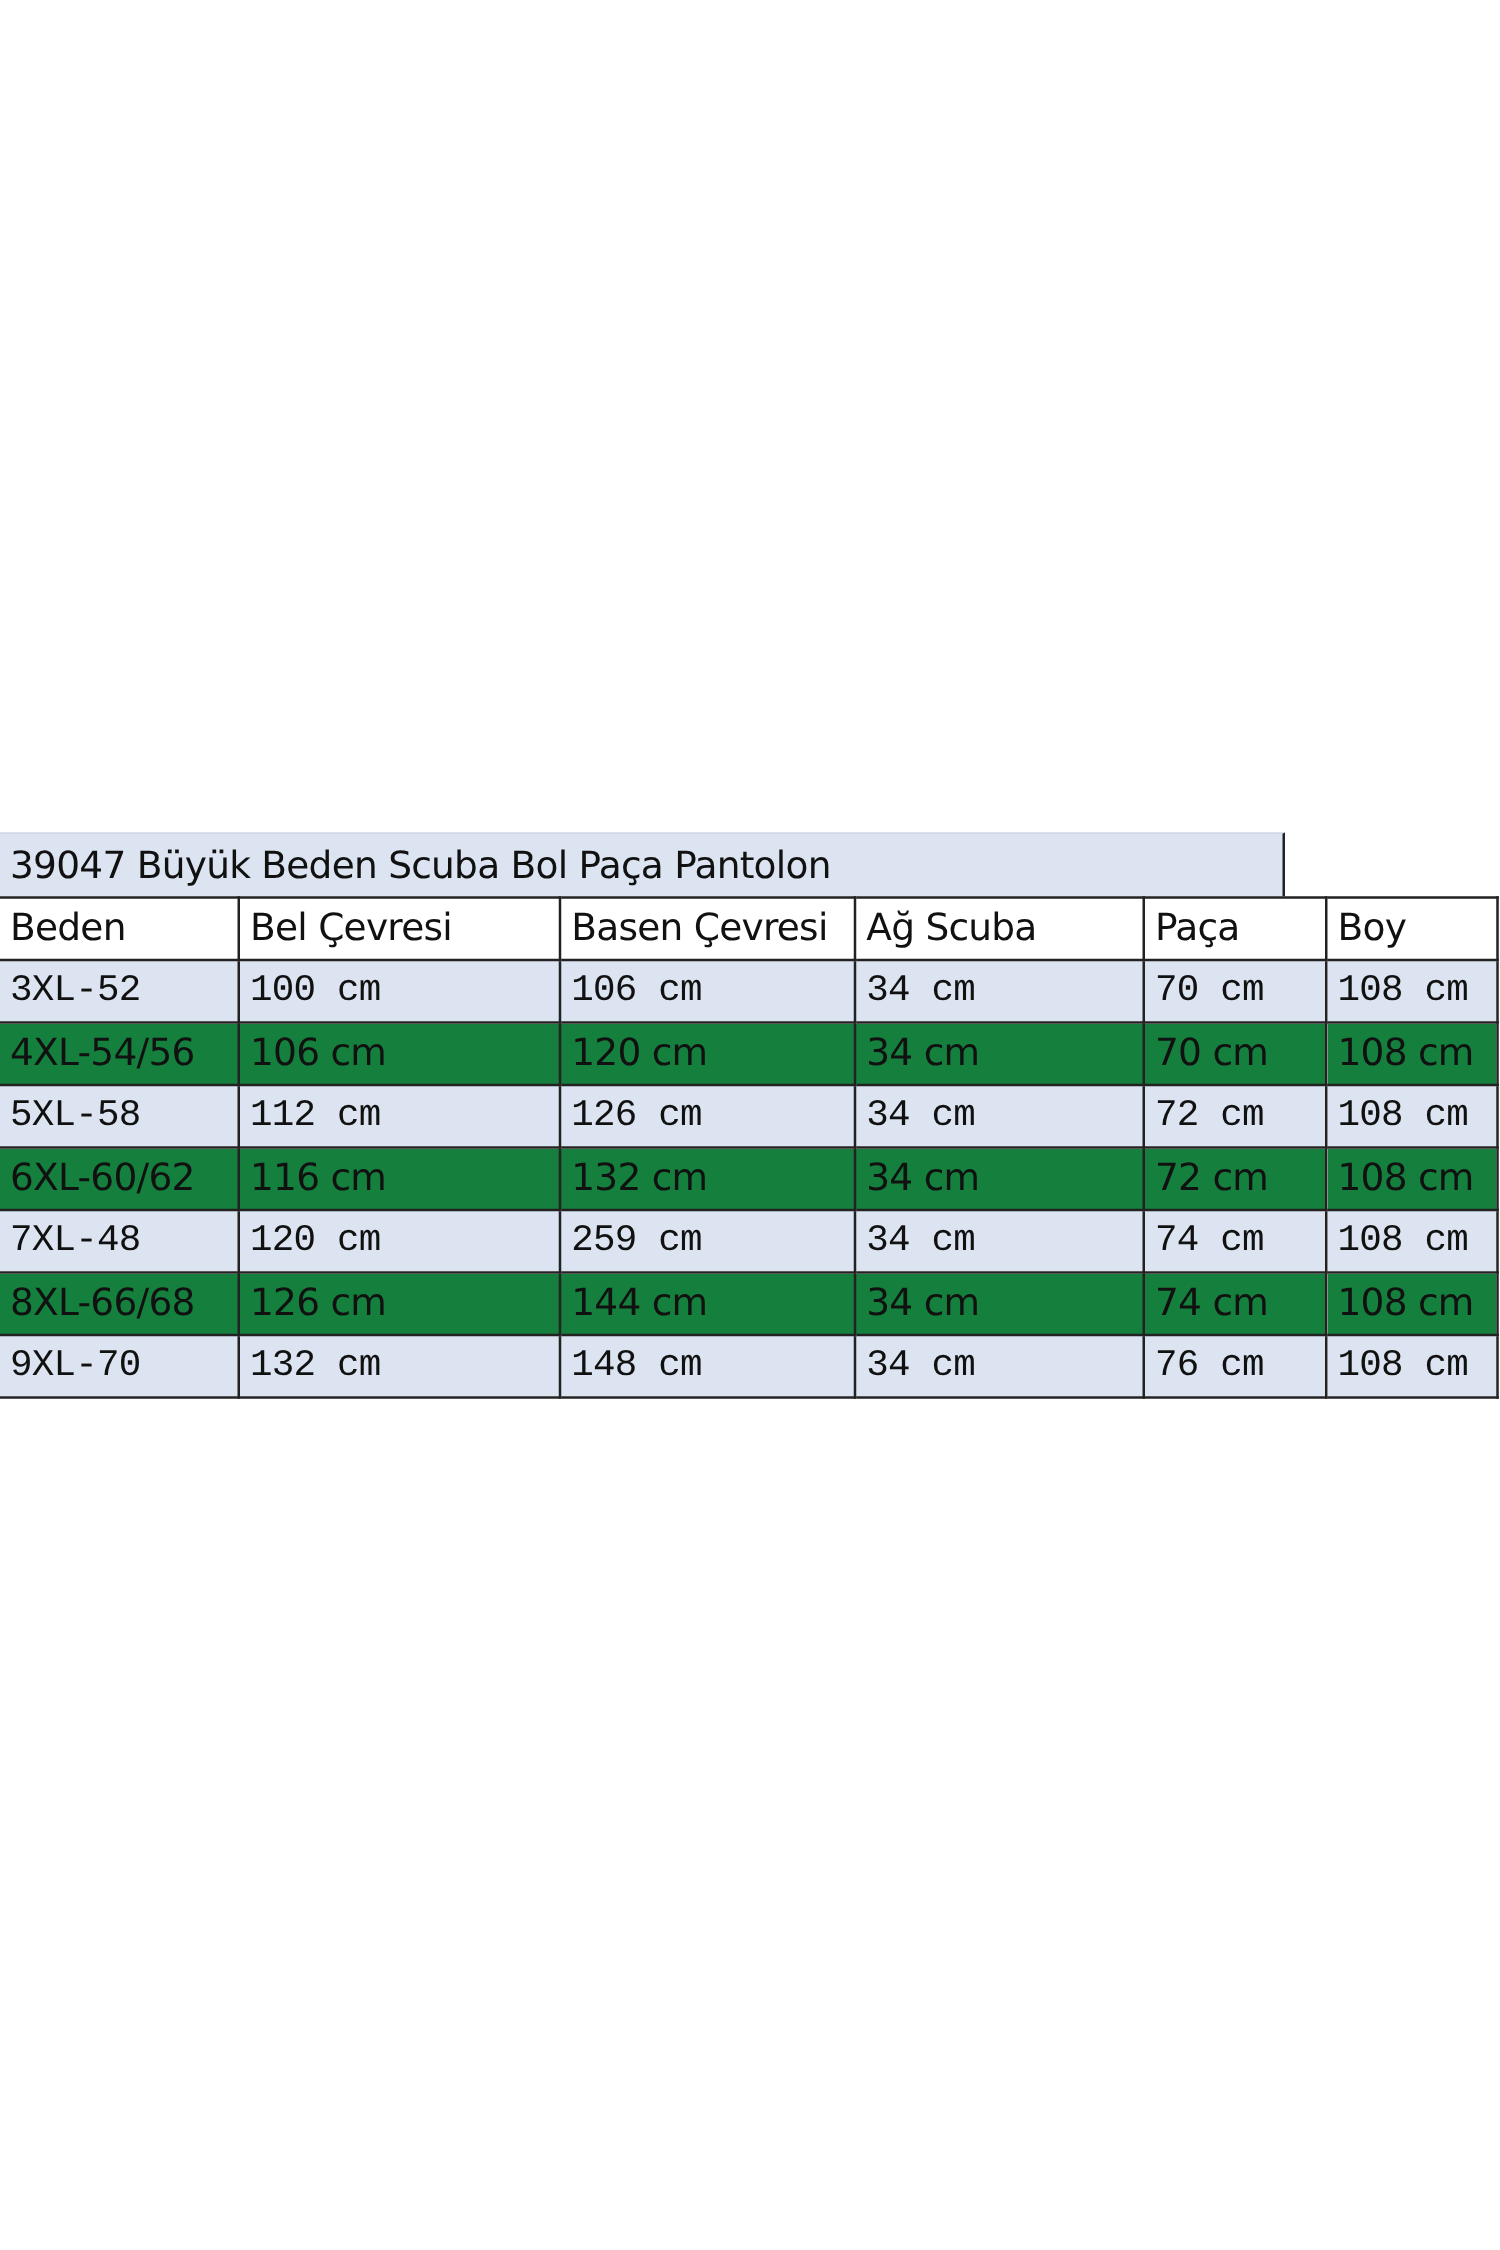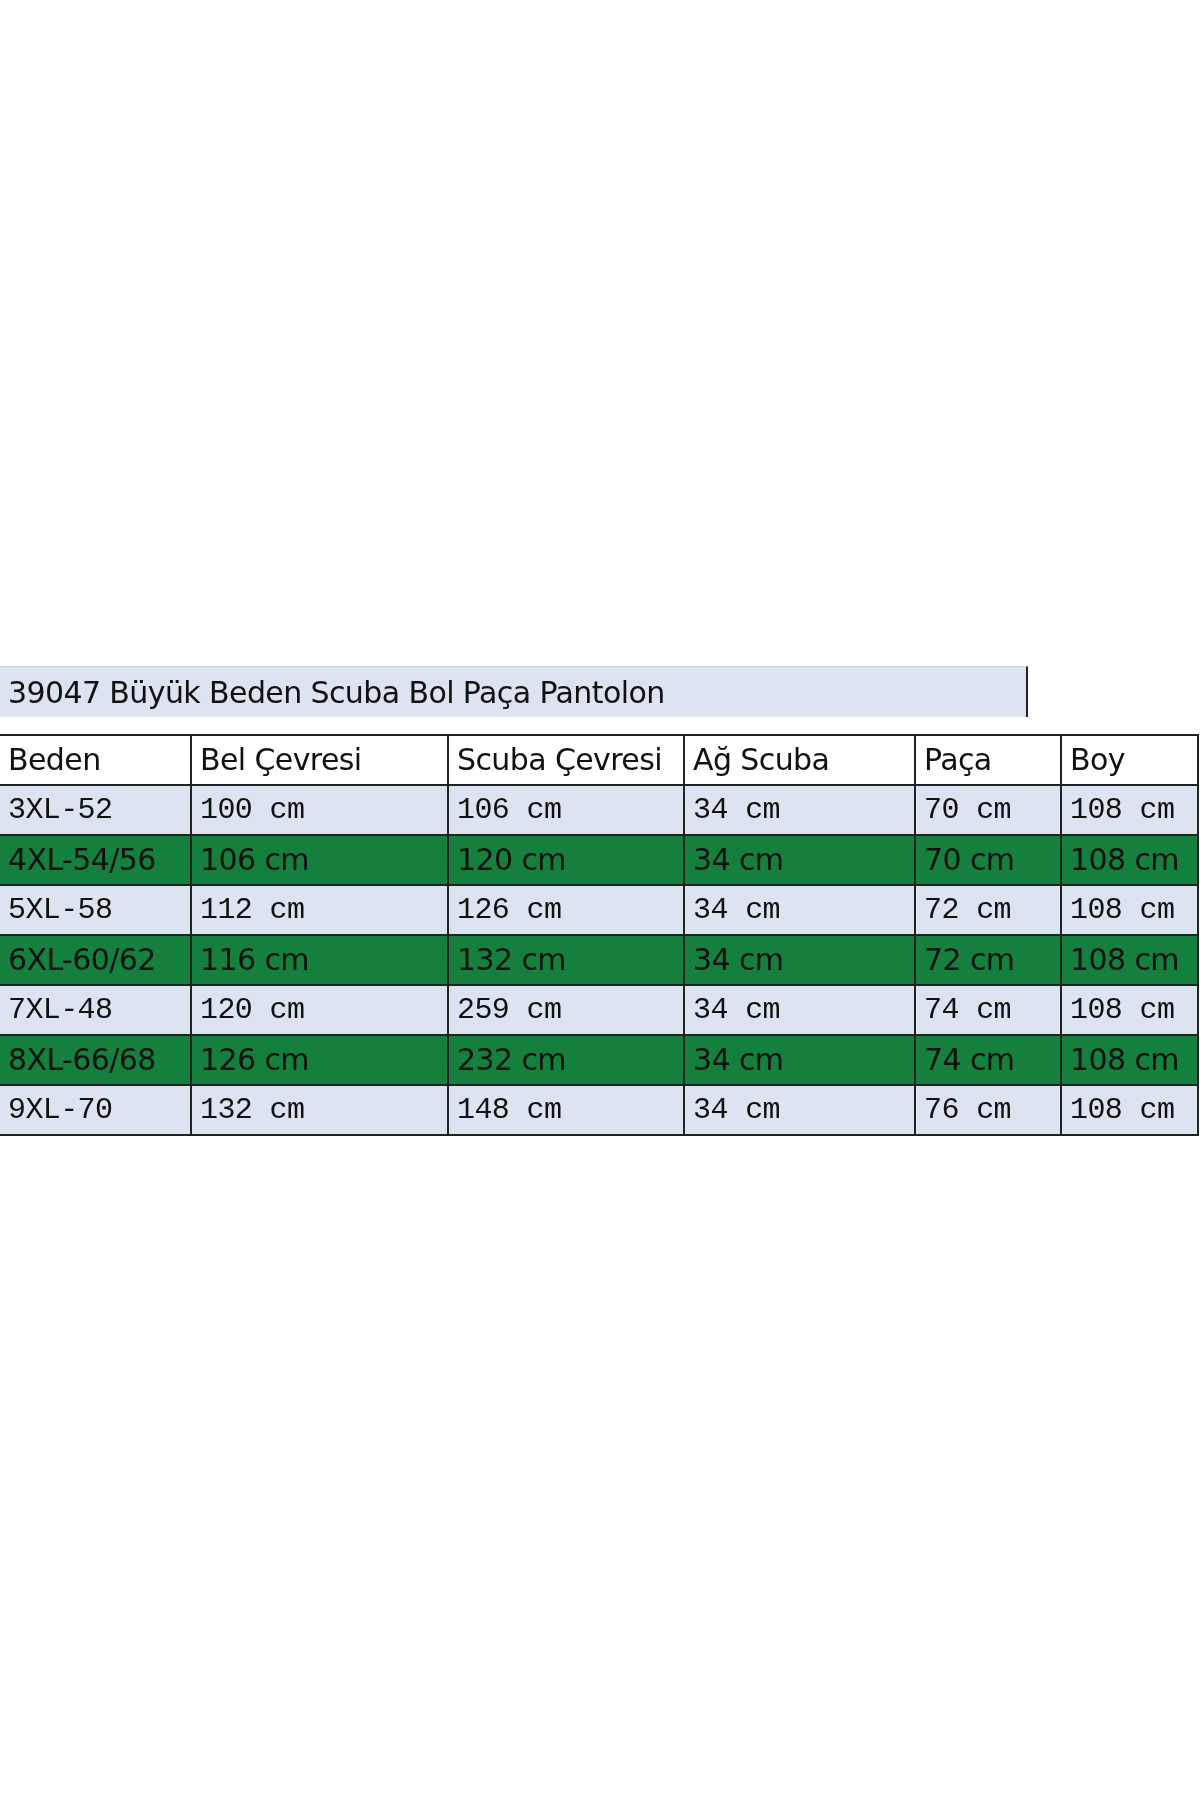--- a/index.html
+++ b/index.html
@@ -31,21 +31,20 @@
       align-items: center;
       padding-left: 8px;
       font-size: 30px;
       letter-spacing: -0.6px;
       white-space: nowrap;
     }
     table {
       border-collapse: collapse;
       width: 1198px;
       table-layout: fixed;
-      margin-top: 17px;
     }
     td {
       height: 50px;
       padding: 0 0 0 8px;
       font-size: 30px;
       letter-spacing: -0.6px;
       white-space: nowrap;
       overflow: hidden;
       border-top: 2px solid #222;
       border-bottom: 2px solid #222;
@@ -71,21 +70,21 @@
       <col style="width:257px">
       <col style="width:236px">
       <col style="width:231px">
       <col style="width:146px">
       <col style="width:137px">
     </colgroup>
     <tbody>
       <tr class="header">
         <td>Beden</td>
         <td>Bel Çevresi</td>
-        <td>Scuba Çevresi</td>
+        <td>Basen Çevresi</td>
         <td>Ağ Scuba</td>
         <td>Paça</td>
         <td>Boy</td>
       </tr>
       <tr class="row-odd">
         <td>3XL-52</td>
         <td>100 cm</td>
         <td>106 cm</td>
         <td>34 cm</td>
         <td>70 cm</td>
@@ -119,21 +118,21 @@
         <td>7XL-48</td>
         <td>120 cm</td>
         <td>259 cm</td>
         <td>34 cm</td>
         <td>74 cm</td>
         <td>108 cm</td>
       </tr>
       <tr class="row-even">
         <td>8XL-66/68</td>
         <td>126 cm</td>
-        <td>232 cm</td>
+        <td>144 cm</td>
         <td>34 cm</td>
         <td>74 cm</td>
         <td>108 cm</td>
       </tr>
       <tr class="row-odd">
         <td>9XL-70</td>
         <td>132 cm</td>
         <td>148 cm</td>
         <td>34 cm</td>
         <td>76 cm</td>

